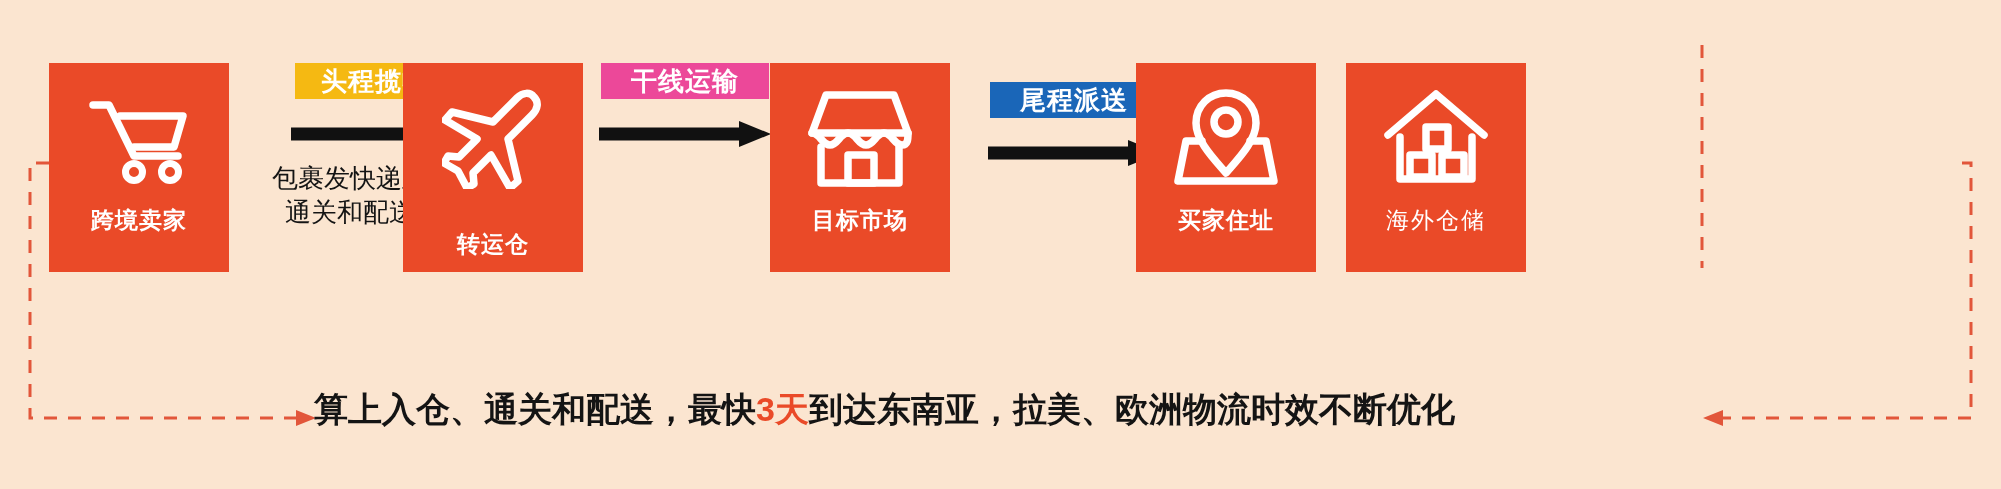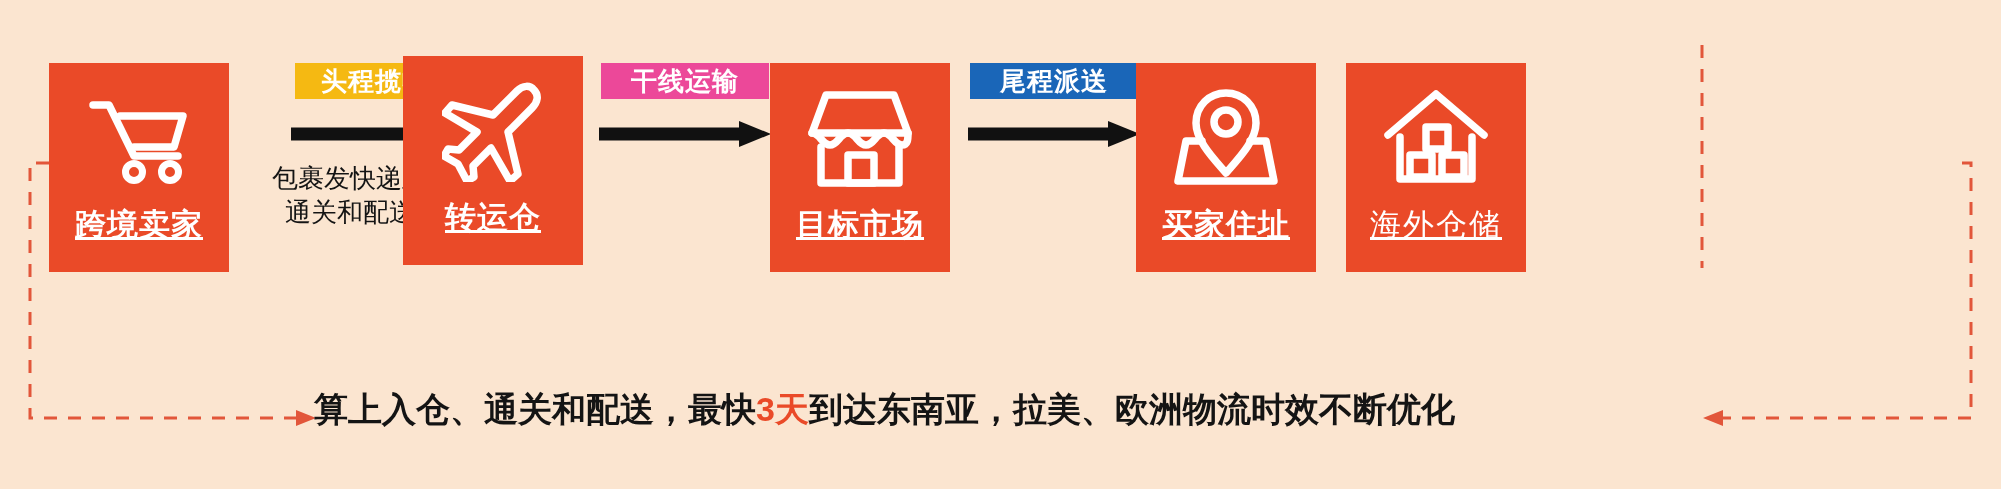--- a/index.html
+++ b/index.html
@@ -23,27 +23,26 @@
     padding-top:18px;
   }
   .node .glyph{
     width:104px;height:104px;
     display:flex;align-items:center;justify-content:center;
     margin-top:6px;
   }
   .node .glyph svg{display:block;}
   .node .nlabel{
     color:#ffffff;
-    font-size:31px;
+    font-size:23px;
     font-weight:bold;
     letter-spacing:1px;
     margin-top:18px;
     white-space:nowrap;
     line-height:1;
-    text-decoration:underline;
   }
   .node .nlabel.light{font-weight:normal;letter-spacing:2px;}
 
   
   .seg{position:absolute;top:63px;width:220px;}
   .seg .bar{
     height:36px;
     display:flex;align-items:center;justify-content:center;
     color:#ffffff;font-size:26px;font-weight:bold;letter-spacing:1px;
     line-height:1;
@@ -118,21 +117,21 @@
         <rect x="0" y="6.5" width="146" height="13" fill="#111111"></rect>
         <polygon points="140,0 172,13 140,26" fill="#111111"></polygon>
       </svg>
     </div>
     <div class="cap" style="width:230px;">
       <div>包裹发快递至</div>
       <div>通关和配送</div>
     </div>
   </div>
 
-  <div class="node" style="left:403px;top:56px;">
+  <div class="node" style="left:403px;top:63px;gap:24px;">
     <div class="glyph">
       <svg width="102" height="100" viewBox="0 0 102 100">
         <path d="M92 8 C97 13 96 20 90 26 L66 50 L76 92 L68 99 L49 66 L31 84 L32 95 L25 99 L16 82 L2 74 L6 67 L17 68 L35 50 L3 31 L10 23 L51 33 L75 9 C81 3 88 3 92 8 Z" fill="none" stroke="#ffffff" stroke-width="7.5" stroke-linejoin="round" stroke-linecap="round"></path>
       </svg>
     </div>
     <div class="nlabel">转运仓</div>
   </div>
 
   <div class="seg" style="left:589px;width:192px;">
     <div class="bar" style="background:#ec4899;margin-left:12px;width:168px;">干线运输</div>
@@ -151,21 +150,21 @@
           <path d="M18 6 H86 L100 44 H4 Z"></path>
           <path d="M4 44 C12 44 14 56 22 56 C30 56 32 44 40 44 C48 44 50 56 58 56 C66 56 68 44 76 44 C84 44 86 56 94 56 C100 56 100 50 100 44"></path>
           <path d="M13 58 V94 H91 V58"></path>
           <rect x="40" y="66" width="26" height="28"></rect>
         </g>
       </svg>
     </div>
     <div class="nlabel">目标市场</div>
   </div>
 
-  <div class="seg" style="left:956px;width:194px;">
+  <div class="seg" style="left:976px;width:194px;margin-top:19px;">
     <div class="bar" style="background:#1A66B8;margin-left:14px;width:168px;">尾程派送</div>
     <div class="arrowwrap">
       <svg width="172" height="26" viewBox="0 0 172 26" style="margin-left:12px;">
         <rect x="0" y="6.5" width="146" height="13" fill="#111111"></rect>
         <polygon points="140,0 172,13 140,26" fill="#111111"></polygon>
       </svg>
     </div>
   </div>
 
   <div class="node" style="left:1136px;top:63px;">

